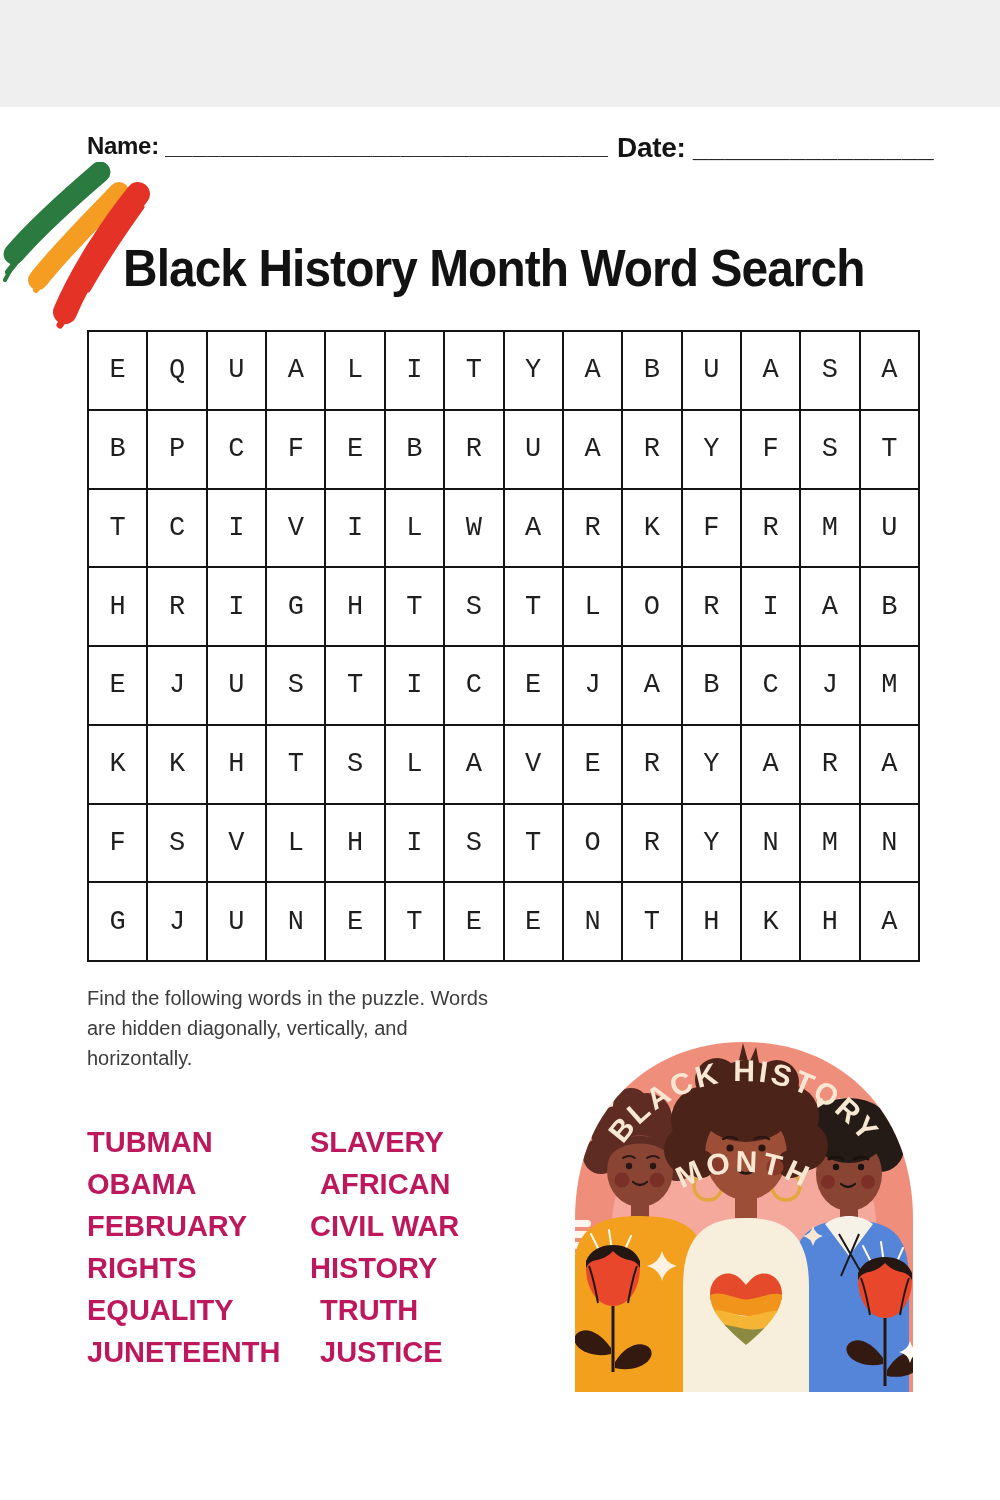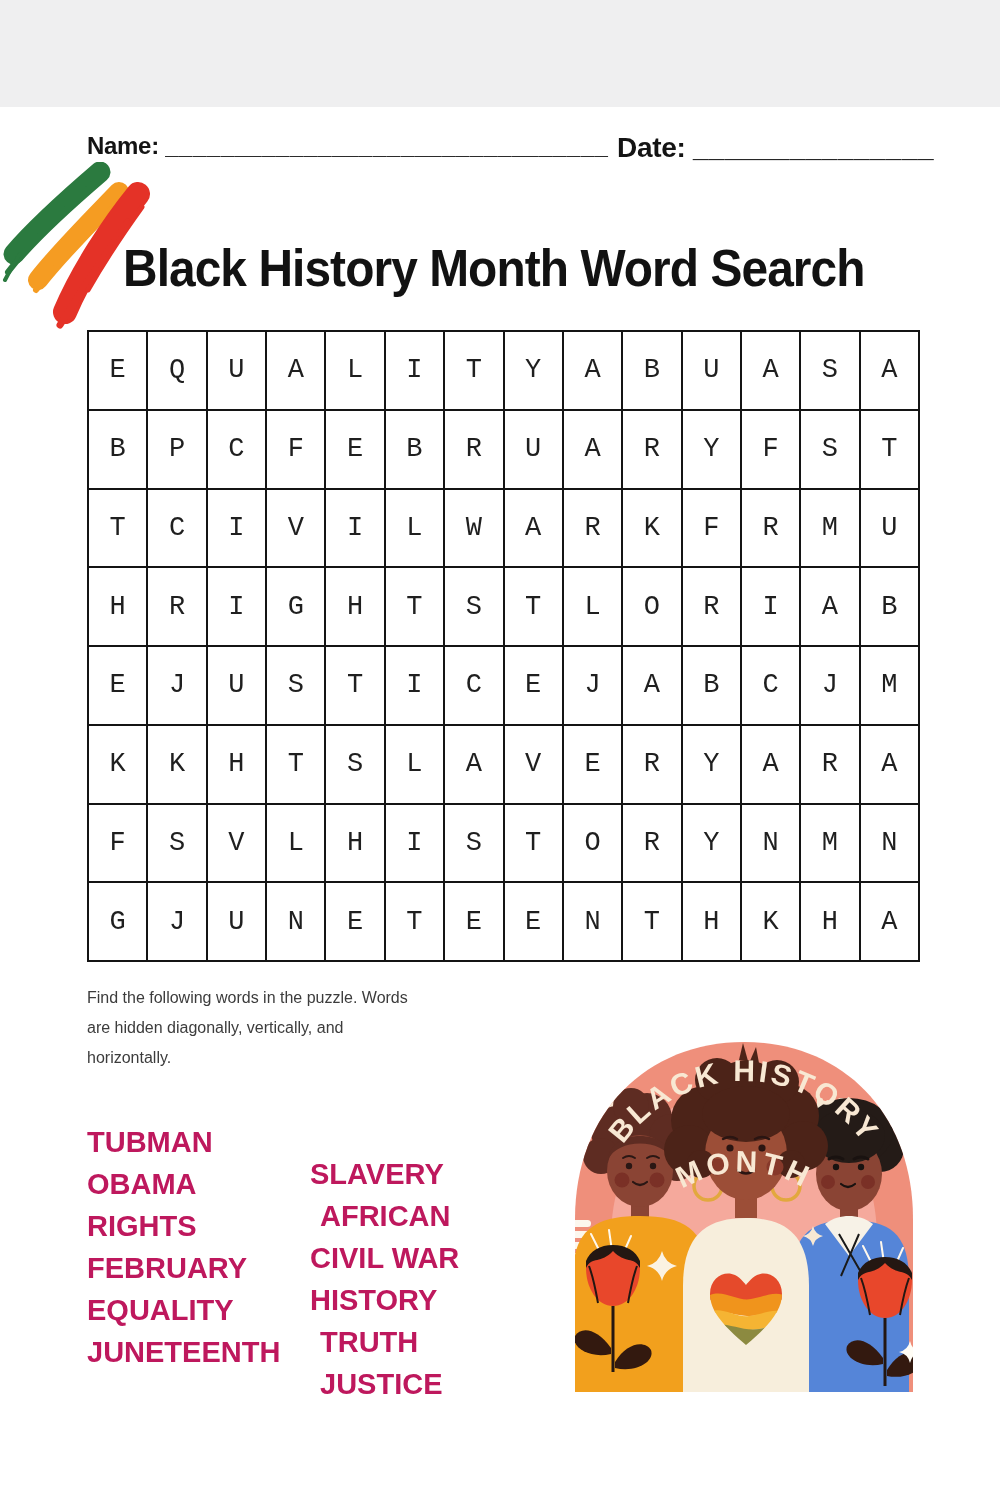--- a/index.html
+++ b/index.html
@@ -32,25 +32,25 @@
     position:absolute; left:87px; top:223px; width:833px; height:632px;
     background:#141414; border:2px solid #141414;
     display:grid; grid-template-columns:repeat(14,1fr); grid-template-rows:repeat(8,1fr);
     grid-gap:2px;
   }
   .gcell {
     background:#ffffff; display:flex; align-items:center; justify-content:center;
     font-family:"Liberation Mono", monospace; font-size:27px; color:#1f1f1f;
   }
   
-  .instructions { position:absolute; left:87px; top:876px; font-size:16px; line-height:30px; color:#3c3c3c; }
+  .instructions { position:absolute; left:87px; top:876px; font-size:20px; line-height:30px; color:#3c3c3c; }
   
   .word-col { position:absolute; top:1014px; }
   .word-col-left { left:87px; }
-  .word-col-right { left:310px;margin-top:32px; }
+  .word-col-right { left:310px; }
   .word { height:42px; display:flex; align-items:center; font-size:29px; font-weight:bold; color:#be185d; white-space:nowrap; }
   .word-col-right .word:nth-child(2),
   .word-col-right .word:nth-child(5),
   .word-col-right .word:nth-child(6) { padding-left:10px; }
   
   .illustration { position:absolute; left:565px; top:907px; width:358px; height:378px; }
   .arc-text { font-family:"Liberation Sans", sans-serif; font-weight:bold; fill:#F8E8D3; }
 </style>
 </head>
 <body>
@@ -202,22 +202,22 @@
 
   <div class="instructions">
       <div>Find the following words in the puzzle. Words</div>
       <div>are hidden diagonally, vertically, and</div>
       <div>horizontally.</div>
     </div>
 
   <div class="word-col word-col-left">
       <div class="word">TUBMAN</div>
       <div class="word">OBAMA</div>
+      <div class="word">FEBRUARY</div>
       <div class="word">RIGHTS</div>
-      <div class="word">FEBRUARY</div>
       <div class="word">EQUALITY</div>
       <div class="word">JUNETEENTH</div>
     </div>
   <div class="word-col word-col-right">
       <div class="word">SLAVERY</div>
       <div class="word">AFRICAN</div>
       <div class="word">CIVIL WAR</div>
       <div class="word">HISTORY</div>
       <div class="word">TRUTH</div>
       <div class="word">JUSTICE</div>

